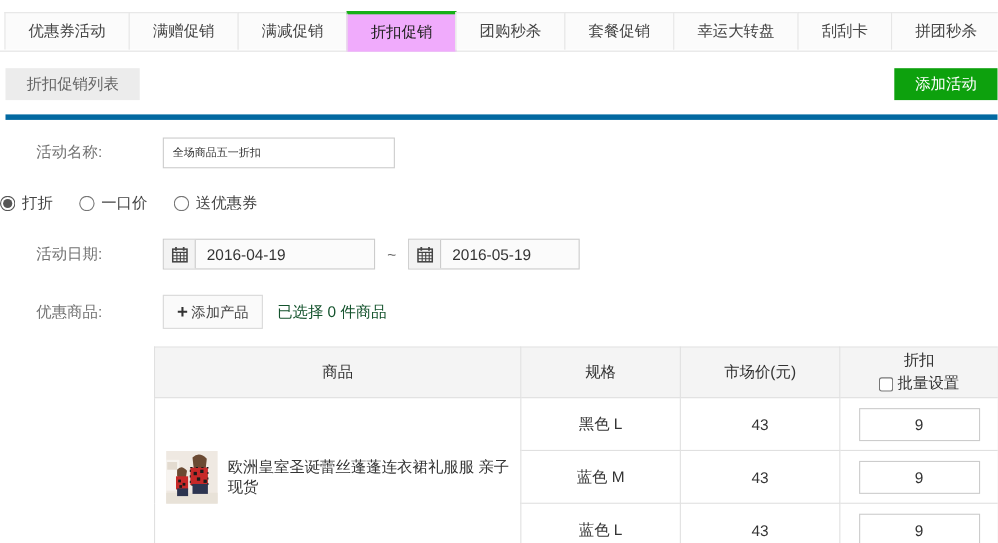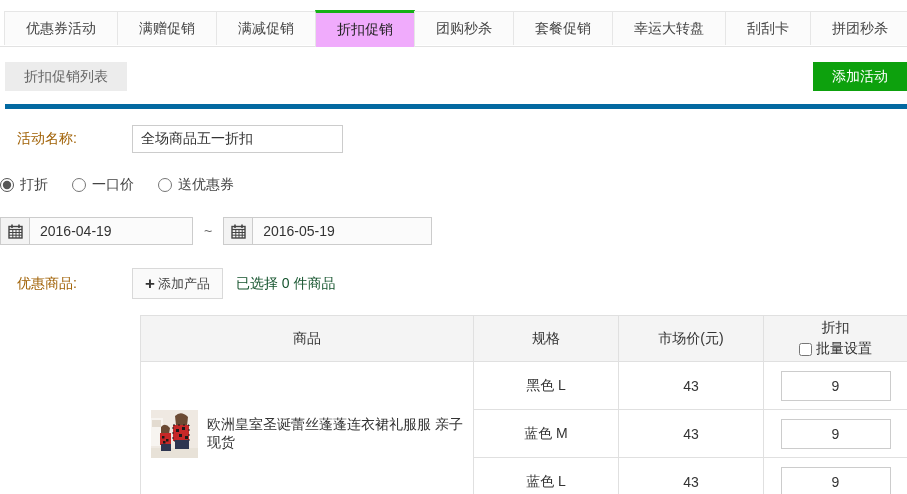--- a/index.html
+++ b/index.html
@@ -18,30 +18,30 @@
   
   .subnav { display:flex; margin:15px 0 0 5px; padding-bottom:13px; border-bottom:5px solid #0369a1;
     margin-right:0;justify-content:space-between; }
   .btn-list { height:29px; line-height:29px; padding:0 19px; background:#ececec; color:#666; cursor:pointer; }
   .btn-add-activity { height:29px; line-height:29px; padding:0 19px; margin-left:10px;
     background:#0da10d; color:#fff; cursor:pointer; }
 
   
   .form { margin-top:16px; }
   .frow { display:flex; align-items:center; margin-bottom:23px; }
-  .flabel { width:132px; padding-left:17px; color:#a16207; flex:none; }
-  .text-input { width:211px; height:28px; border:1px solid #ccc; padding:0 8px; font-size:14px;
+  .flabel { width:132px; padding-left:17px; color:#737373; flex:none;margin-left:16px; }
+  .text-input { width:211px; height:28px; border:1px solid #ccc; padding:0 8px; font-size:10px;
     color:#333; outline:none; font-family:inherit; }
 
   .radio-group { display:flex; align-items:flex-start; gap:24px; }
   .radio-item { display:flex; align-items:center; gap:6px; color:#444; cursor:pointer; }
   .radio-item input { width:14px; height:14px; accent-color:#555; }
 
   .datebox { display:flex; align-items:center; height:28px; border:1px solid #ccc; background:#fbfbfb; cursor:pointer; }
-  .datebox.start { width:193px; } .datebox.end { width:209px; }
+  .datebox.start { width:193px; } .datebox.end { width:156px; }
   .dateicon { width:29px; height:26px; display:flex; align-items:center; justify-content:center;
     border-right:1px solid #ccc; background:#f3f3f3; flex:none; }
   .datetext { padding-left:10px; color:#333; }
   .tilde { margin:0 11px; color:#666; }
 
   .btn-add-product { display:inline-flex; align-items:center; height:31px; padding:0 12px;
     background:#fafafa; border:1px solid #d9d9d9; color:#444; font-size:13px; cursor:pointer; }
   .plus { font-weight:bold; font-size:17px; margin-right:3px; color:#333; line-height:1; }
   .selected-text { margin-left:13px; color:#14532d; }
 
@@ -98,20 +98,21 @@
         <span>一口价</span>
       </label>
       <label class="radio-item">
         <input type="radio" name="method" style="">
         <span>送优惠券</span>
       </label>
     </div>
   </div>
 
   <div class="frow">
+    <div class="flabel">活动日期:</div>
     <div class="datebox start">
       <span class="dateicon">
         <svg width="15" height="15" viewBox="0 0 15 15">
           <rect x="1" y="2.5" width="13" height="11.5" fill="none" stroke="#444" stroke-width="1.4"></rect>
           <line x1="4" y1="0.5" x2="4" y2="4" stroke="#444" stroke-width="1.6"></line>
           <line x1="11" y1="0.5" x2="11" y2="4" stroke="#444" stroke-width="1.6"></line>
           <line x1="1" y1="5.5" x2="14" y2="5.5" stroke="#444" stroke-width="1.2"></line>
           <line x1="4.8" y1="5.5" x2="4.8" y2="14" stroke="#444" stroke-width="1"></line>
           <line x1="8" y1="5.5" x2="8" y2="14" stroke="#444" stroke-width="1"></line>
           <line x1="11.2" y1="5.5" x2="11.2" y2="14" stroke="#444" stroke-width="1"></line>

